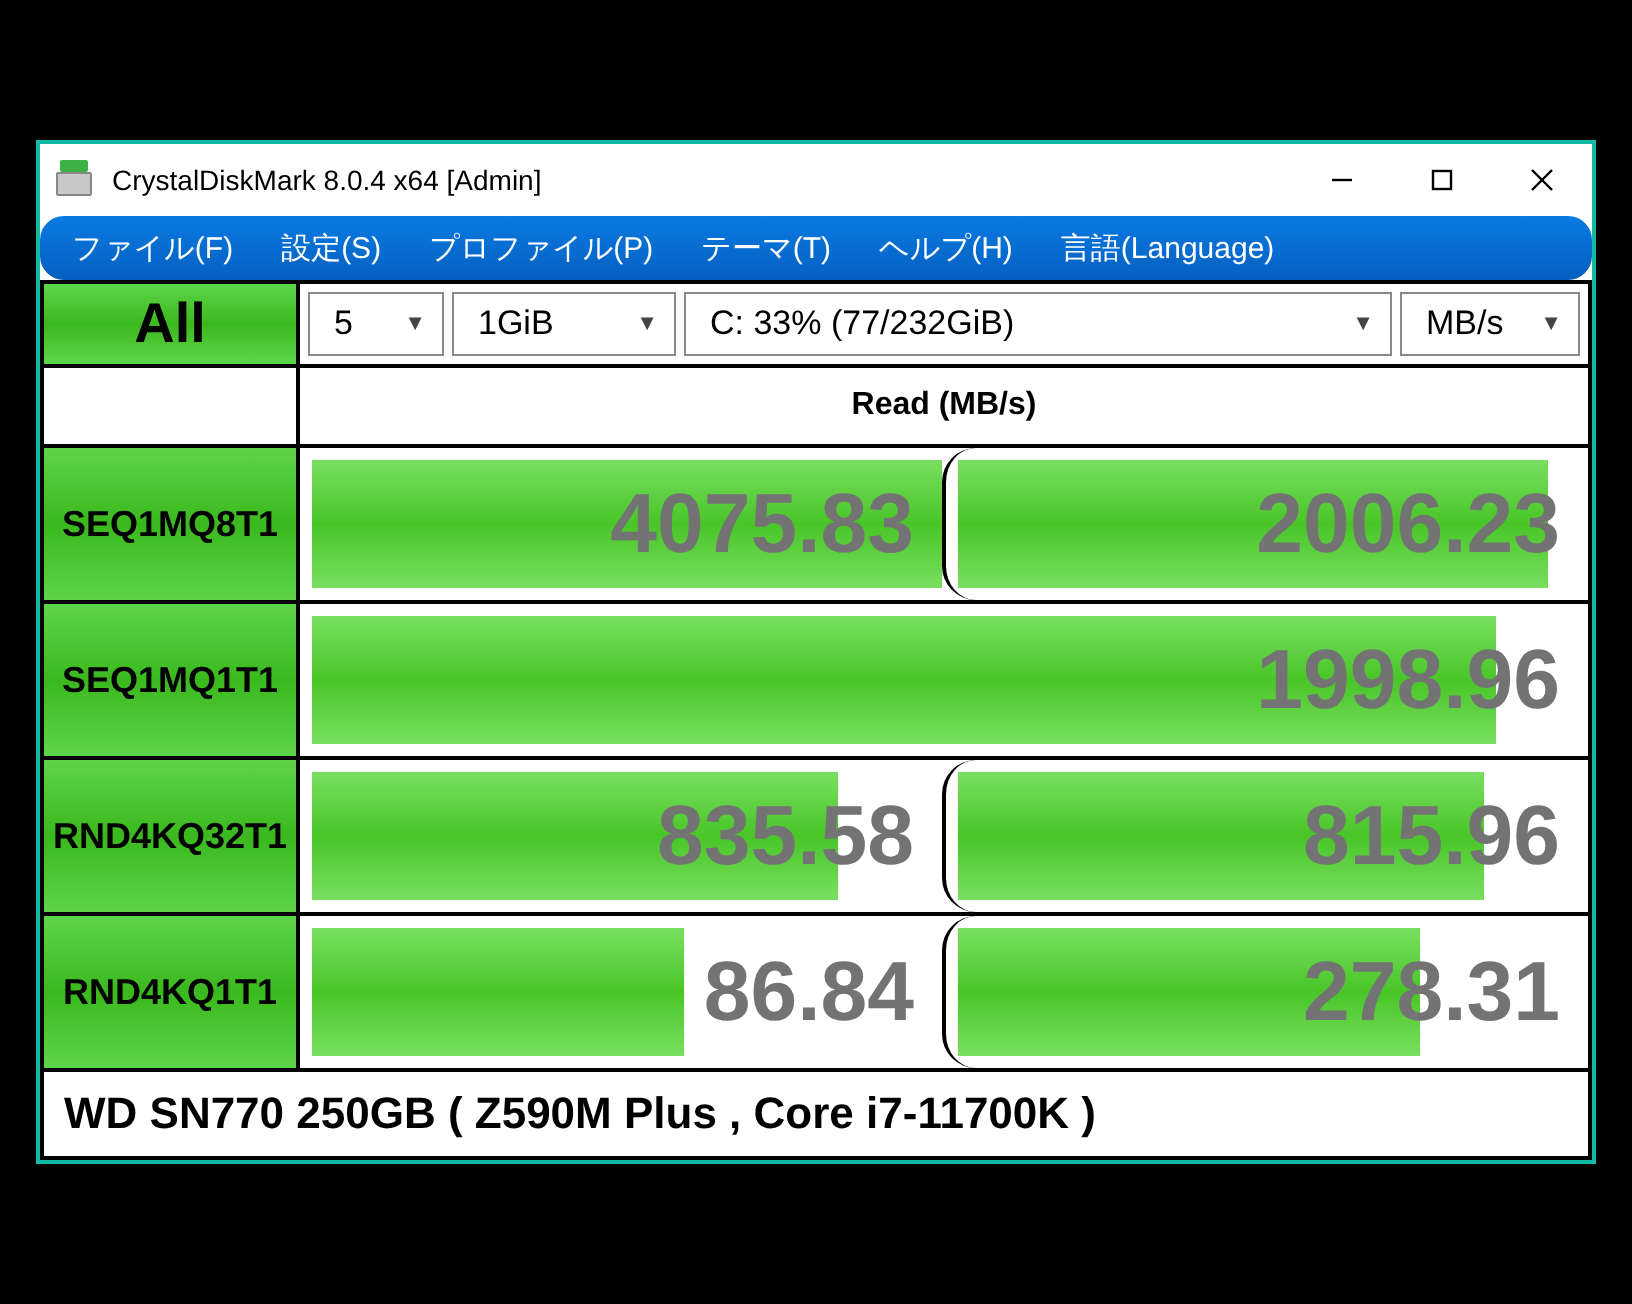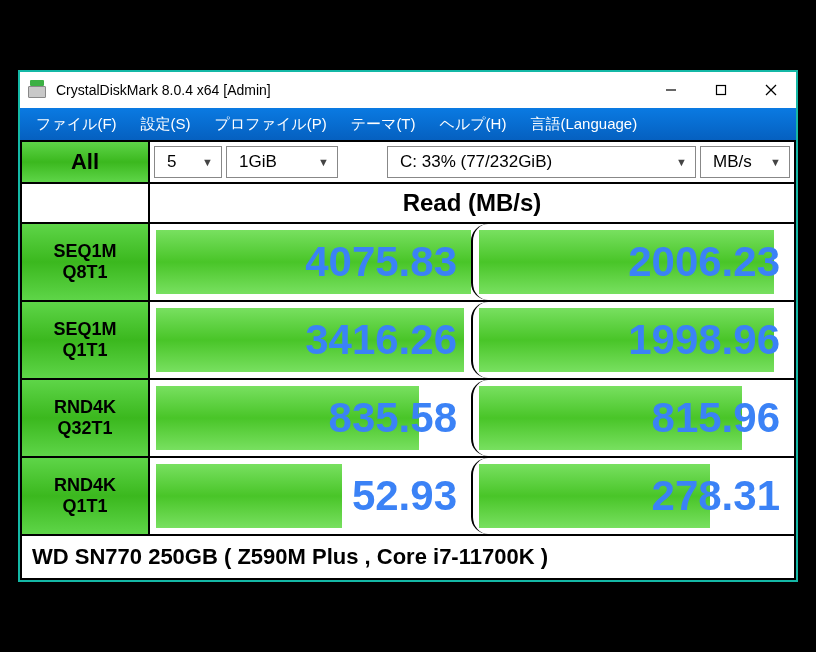--- a/index.html
+++ b/index.html
@@ -62,40 +62,41 @@
   }
   .menubar {
     height: 32px;
     background: linear-gradient(to bottom, #0a7ae2, #0560c0);
     display: flex;
     align-items: center;
     padding: 0 6px;
     gap: 4px;
     color: #fff;
     font-size: 15px;
+    border-radius: 12px;
   }
   .menu-item {
     padding: 4px 10px;
     cursor: default;
   }
   .toolbar {
     display: flex;
     align-items: stretch;
     height: 44px;
     border-top: 2px solid #000;
     border-bottom: 2px solid #000;
   }
   .all-btn {
     width: 128px;
     background: linear-gradient(to bottom, #5ed548 0%, #3bb81e 50%, #5ed548 100%);
     border-right: 2px solid #000;
     display: flex;
     align-items: center;
     justify-content: center;
-    font-size: 22px;
+    font-size: 28px;
     font-weight: bold;
     color: #000;
   }
   .toolbar-right {
     flex: 1;
     display: flex;
     align-items: center;
     padding: 4px 4px;
     gap: 4px;
   }
@@ -109,66 +110,65 @@
     padding: 0 8px 0 12px;
     font-size: 17px;
   }
   .select .chev {
     font-size: 11px;
     color: #444;
     margin-left: 6px;
   }
   .sel-count  { width: 68px; }
   .sel-size   { width: 112px; }
-  .sel-drive  { flex: 1; margin-left: 45px; }
+  .sel-drive  { flex: 1; }
   .sel-unit   { width: 90px; }
 
   .headers {
     display: flex;
     height: 40px;
     border-bottom: 2px solid #000;
   }
   .headers .spacer { width: 128px; border-right: 2px solid #000; }
   .hdr {
     flex: 1;
     display: flex;
     align-items: center;
     justify-content: center;
-    font-size: 24px;
+    font-size: 16px;
     font-weight: bold;
   }
   .hdr + .hdr { border-left: 2px solid #000; }
 
   .row {
     display: flex;
     height: 78px;
     border-bottom: 2px solid #000;
   }
   .test-btn {
     width: 128px;
     background: linear-gradient(to bottom, #5ed548 0%, #3bb81e 50%, #5ed548 100%);
     border-right: 2px solid #000;
     display: flex;
-    flex-direction: column;
     align-items: center;
     justify-content: center;
     font-size: 18px;
     font-weight: bold;
     line-height: 1.15;
   }
   .cell {
     flex: 1;
     position: relative;
     display: flex;
     align-items: center;
     justify-content: flex-end;
     padding-right: 14px;
     font-size: 42px;
     font-weight: bold;
-    color: #3b82f6;
+    color: #737373;
     overflow: hidden;
   }
   .cell + .cell { border-left: 2px solid #000; border-radius: 17px; }
   .bar {
     position: absolute;
     top: 6px; left: 6px; bottom: 6px;
     background: linear-gradient(to bottom, #78e060 0%, #49c528 50%, #78e060 100%);
     z-index: 0;
   }
   .val {
@@ -273,24 +273,20 @@
         <span class="val">2006.23</span>
       </div>
     </div>
 
     <div class="row">
       <div class="test-btn">
         <span>SEQ1M</span>
         <span>Q1T1</span>
       </div>
       <div class="cell">
-        <div class="bar" style="width:96%"></div>
-        <span class="val">3416.26</span>
-      </div>
-      <div class="cell">
         <div class="bar" style="width:92%"></div>
         <span class="val">1998.96</span>
       </div>
     </div>
 
     <div class="row">
       <div class="test-btn">
         <span>RND4K</span>
         <span>Q32T1</span>
       </div>
@@ -304,21 +300,21 @@
       </div>
     </div>
 
     <div class="row">
       <div class="test-btn">
         <span>RND4K</span>
         <span>Q1T1</span>
       </div>
       <div class="cell">
         <div class="bar" style="width:58%"></div>
-        <span class="val">52.93</span>
+        <span class="val">86.84</span>
       </div>
       <div class="cell">
         <div class="bar" style="width:72%"></div>
         <span class="val">278.31</span>
       </div>
     </div>
 
     <div class="footer">WD SN770 250GB ( Z590M Plus , Core i7-11700K )</div>
 
   </div>

